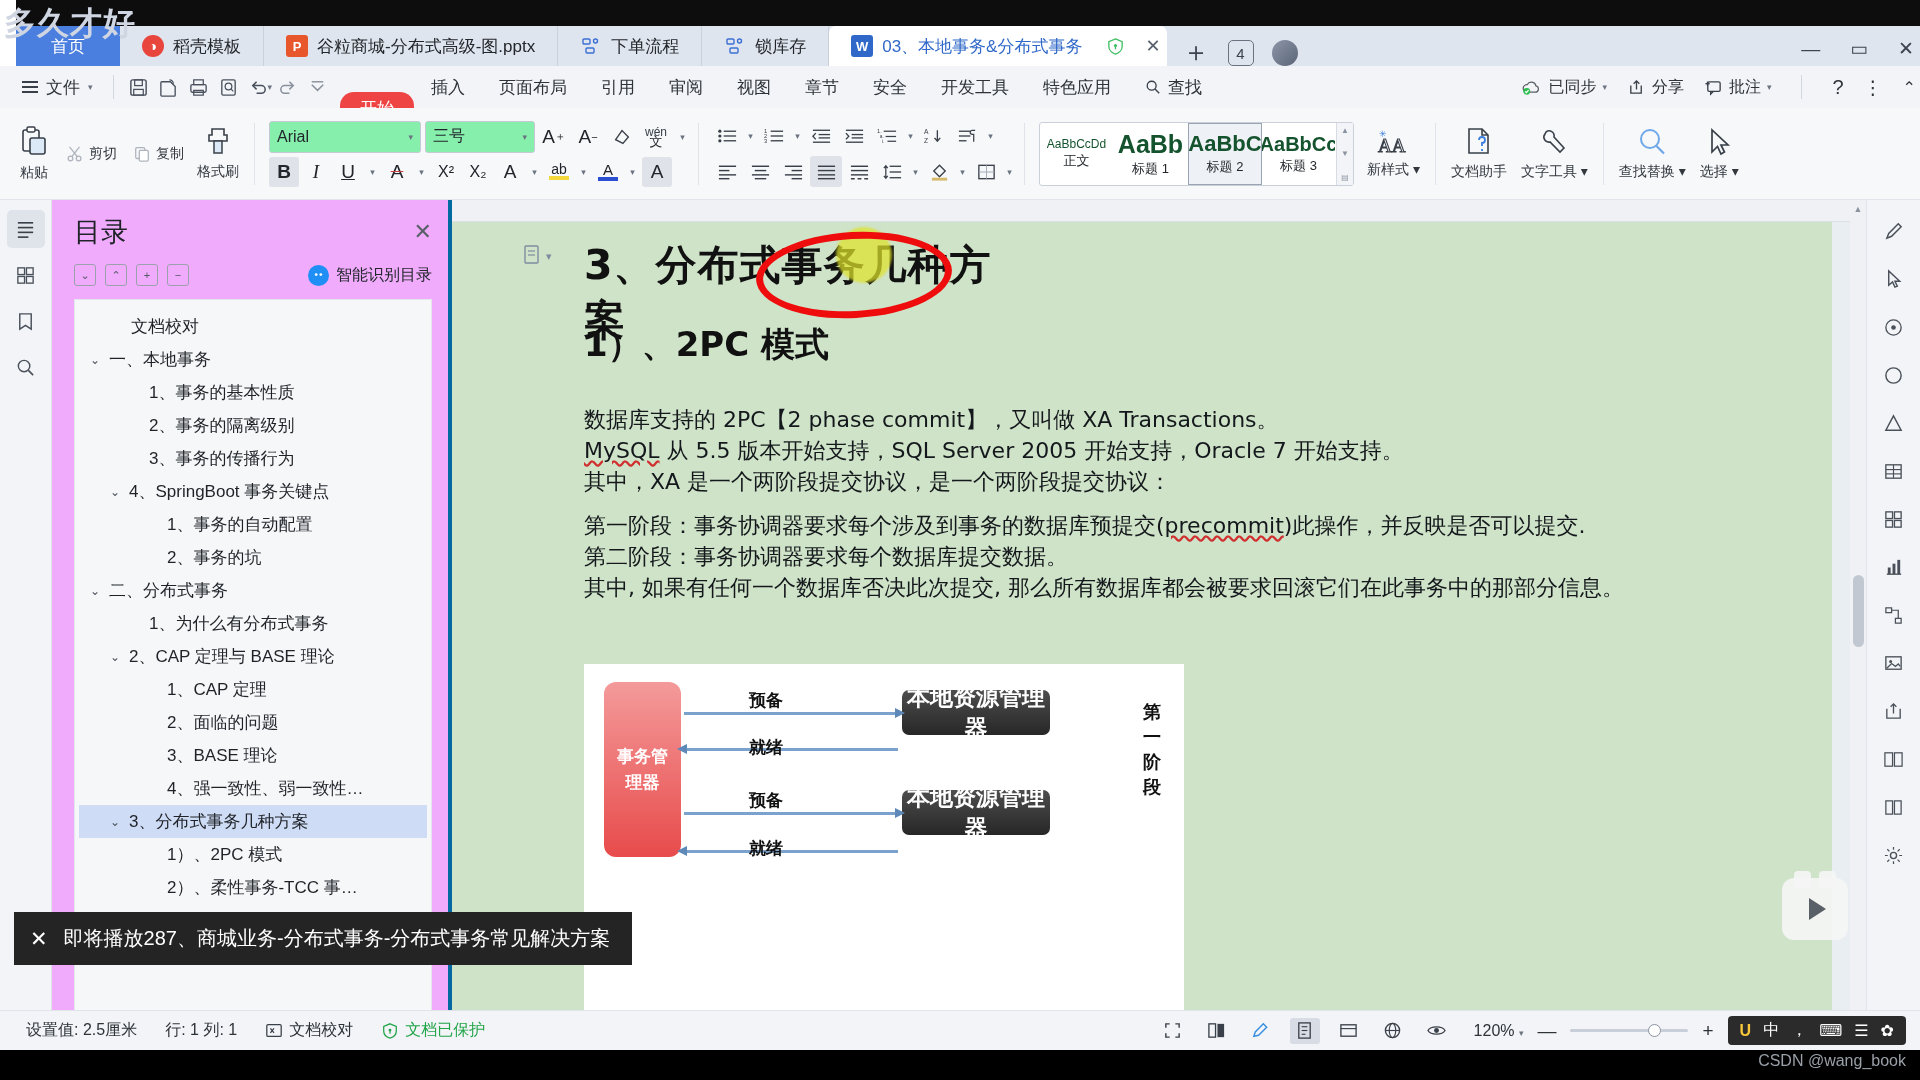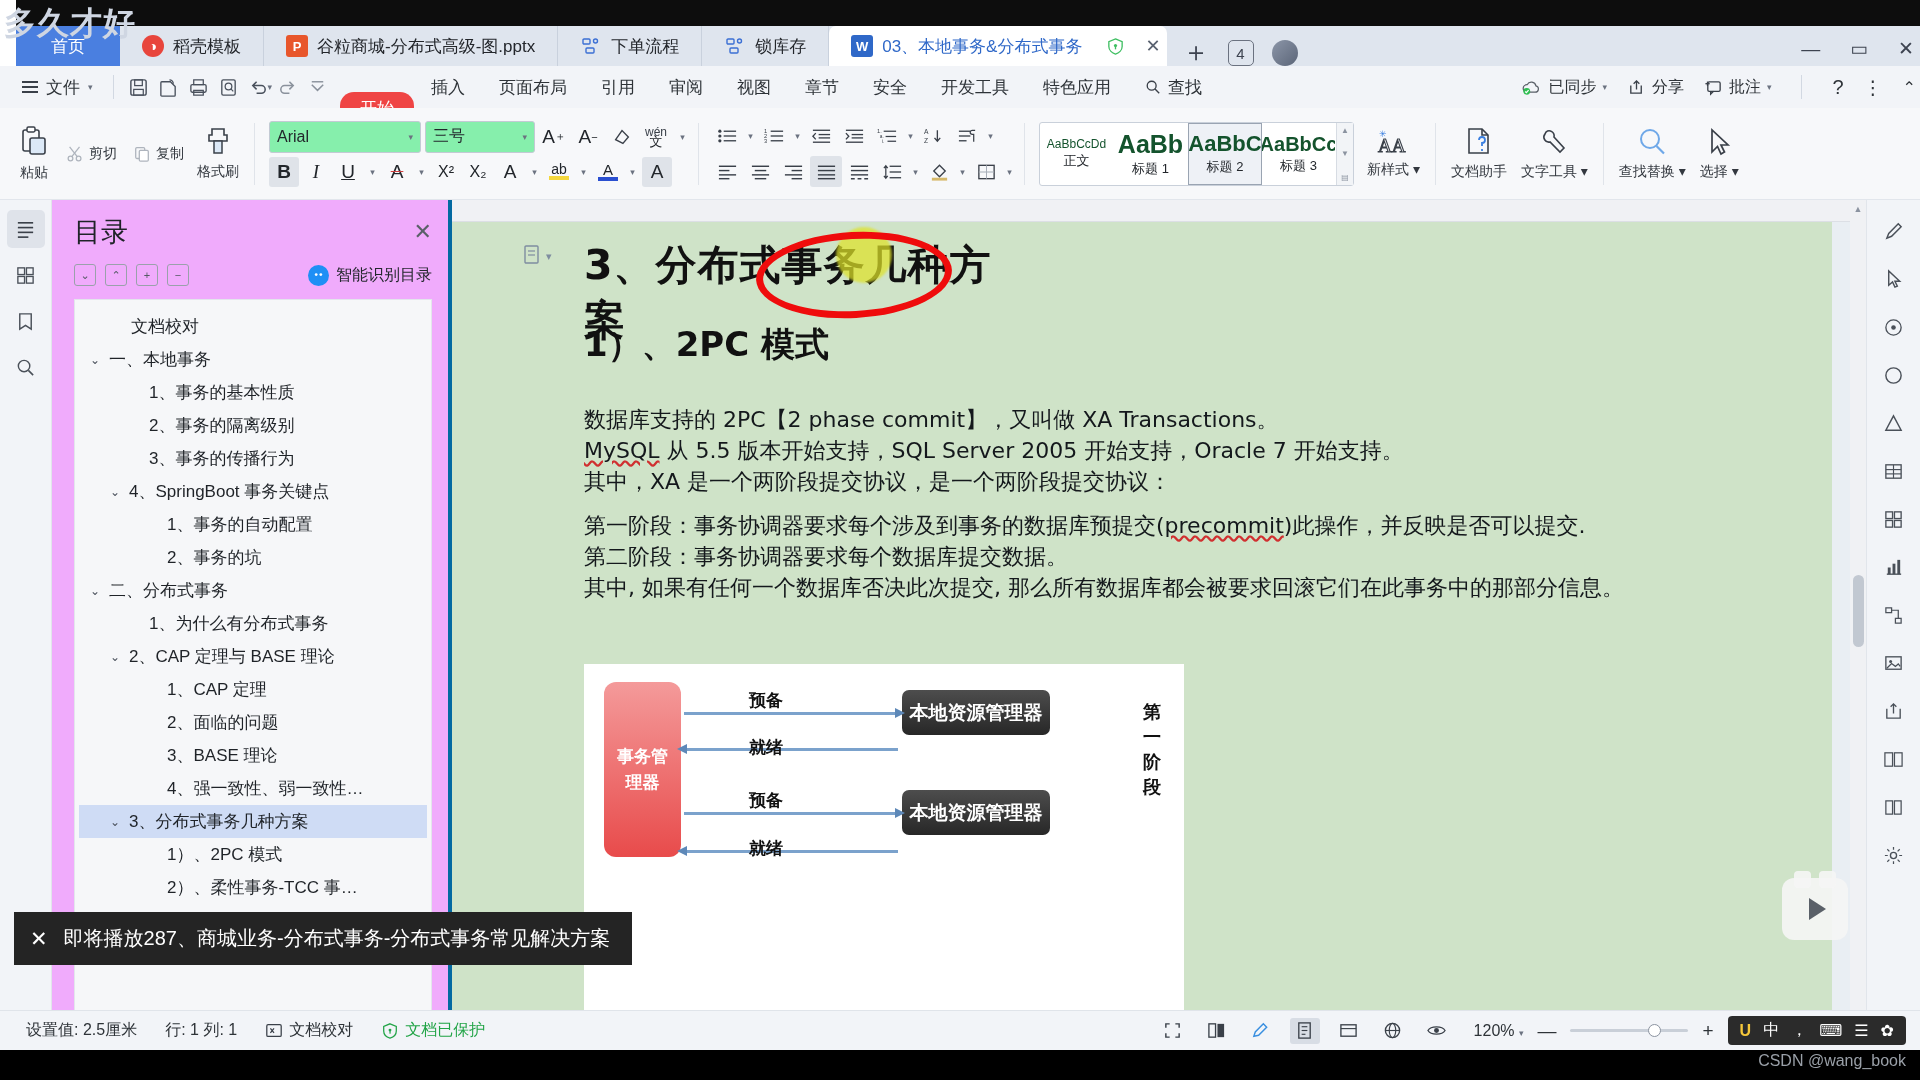--- a/index.html
+++ b/index.html
@@ -293,22 +293,22 @@
     border-radius: 12px;
     background: linear-gradient(180deg,#f49a9a,#e84b4b);
     color: #fff; font-size: 17px; font-weight: bold;
     display: flex; align-items: center; justify-content: center;
     text-align: center; line-height: 26px;
   }
   .dg-rm {
     position: absolute; height: 45px; width: 148px;
     border-radius: 7px;
     background: linear-gradient(180deg,#4d4d4d,#272727);
-    color: #fff; font-size: 19px; font-weight: bold;
-    display: flex; align-items: center; justify-content: center;
+    color: #fff; font-size: 23px; font-weight: bold;
+    display: flex; align-items: center; justify-content: center; text-align: center;
   }
   .dg-arrow { position: absolute; height: 3px; background: #7ba2cc; }
   .dg-arrow::after {
     content: ''; position: absolute; top: -4px;
     border-top: 5.5px solid transparent; border-bottom: 5.5px solid transparent;
   }
   .dg-arrow.r::after { right: -9px; border-left: 10px solid #5d88b8; }
   .dg-arrow.l::after { left: -9px; border-right: 10px solid #5d88b8; }
   .dg-lab { position: absolute; font-size: 17px; font-weight: bold; color: #111; }
   .dg-phase {

